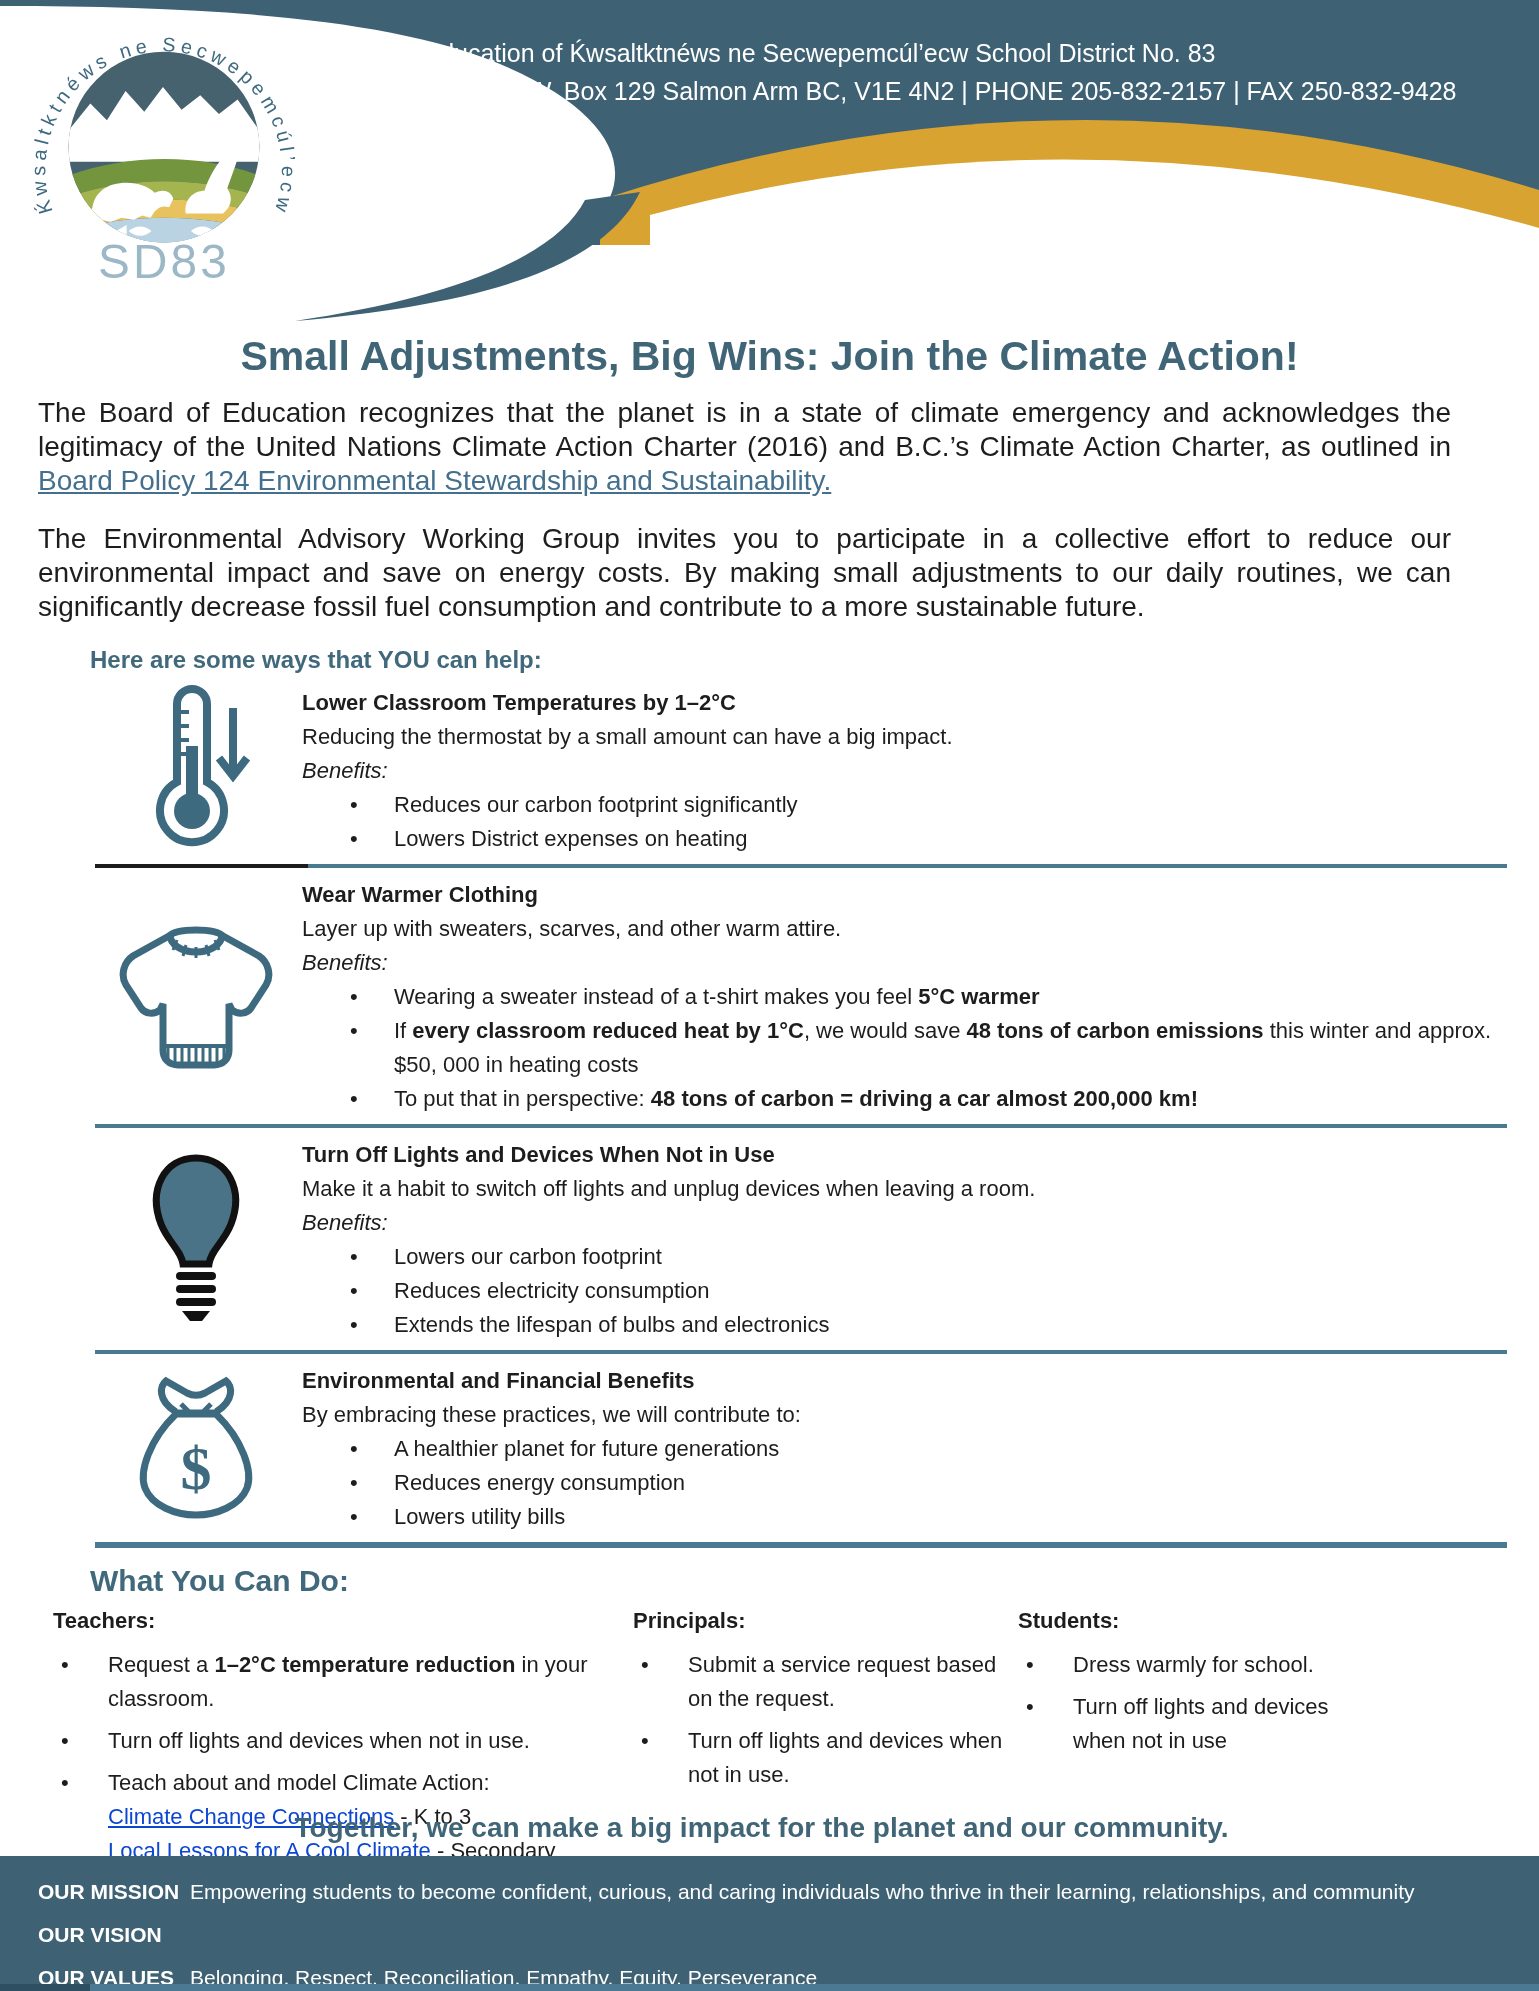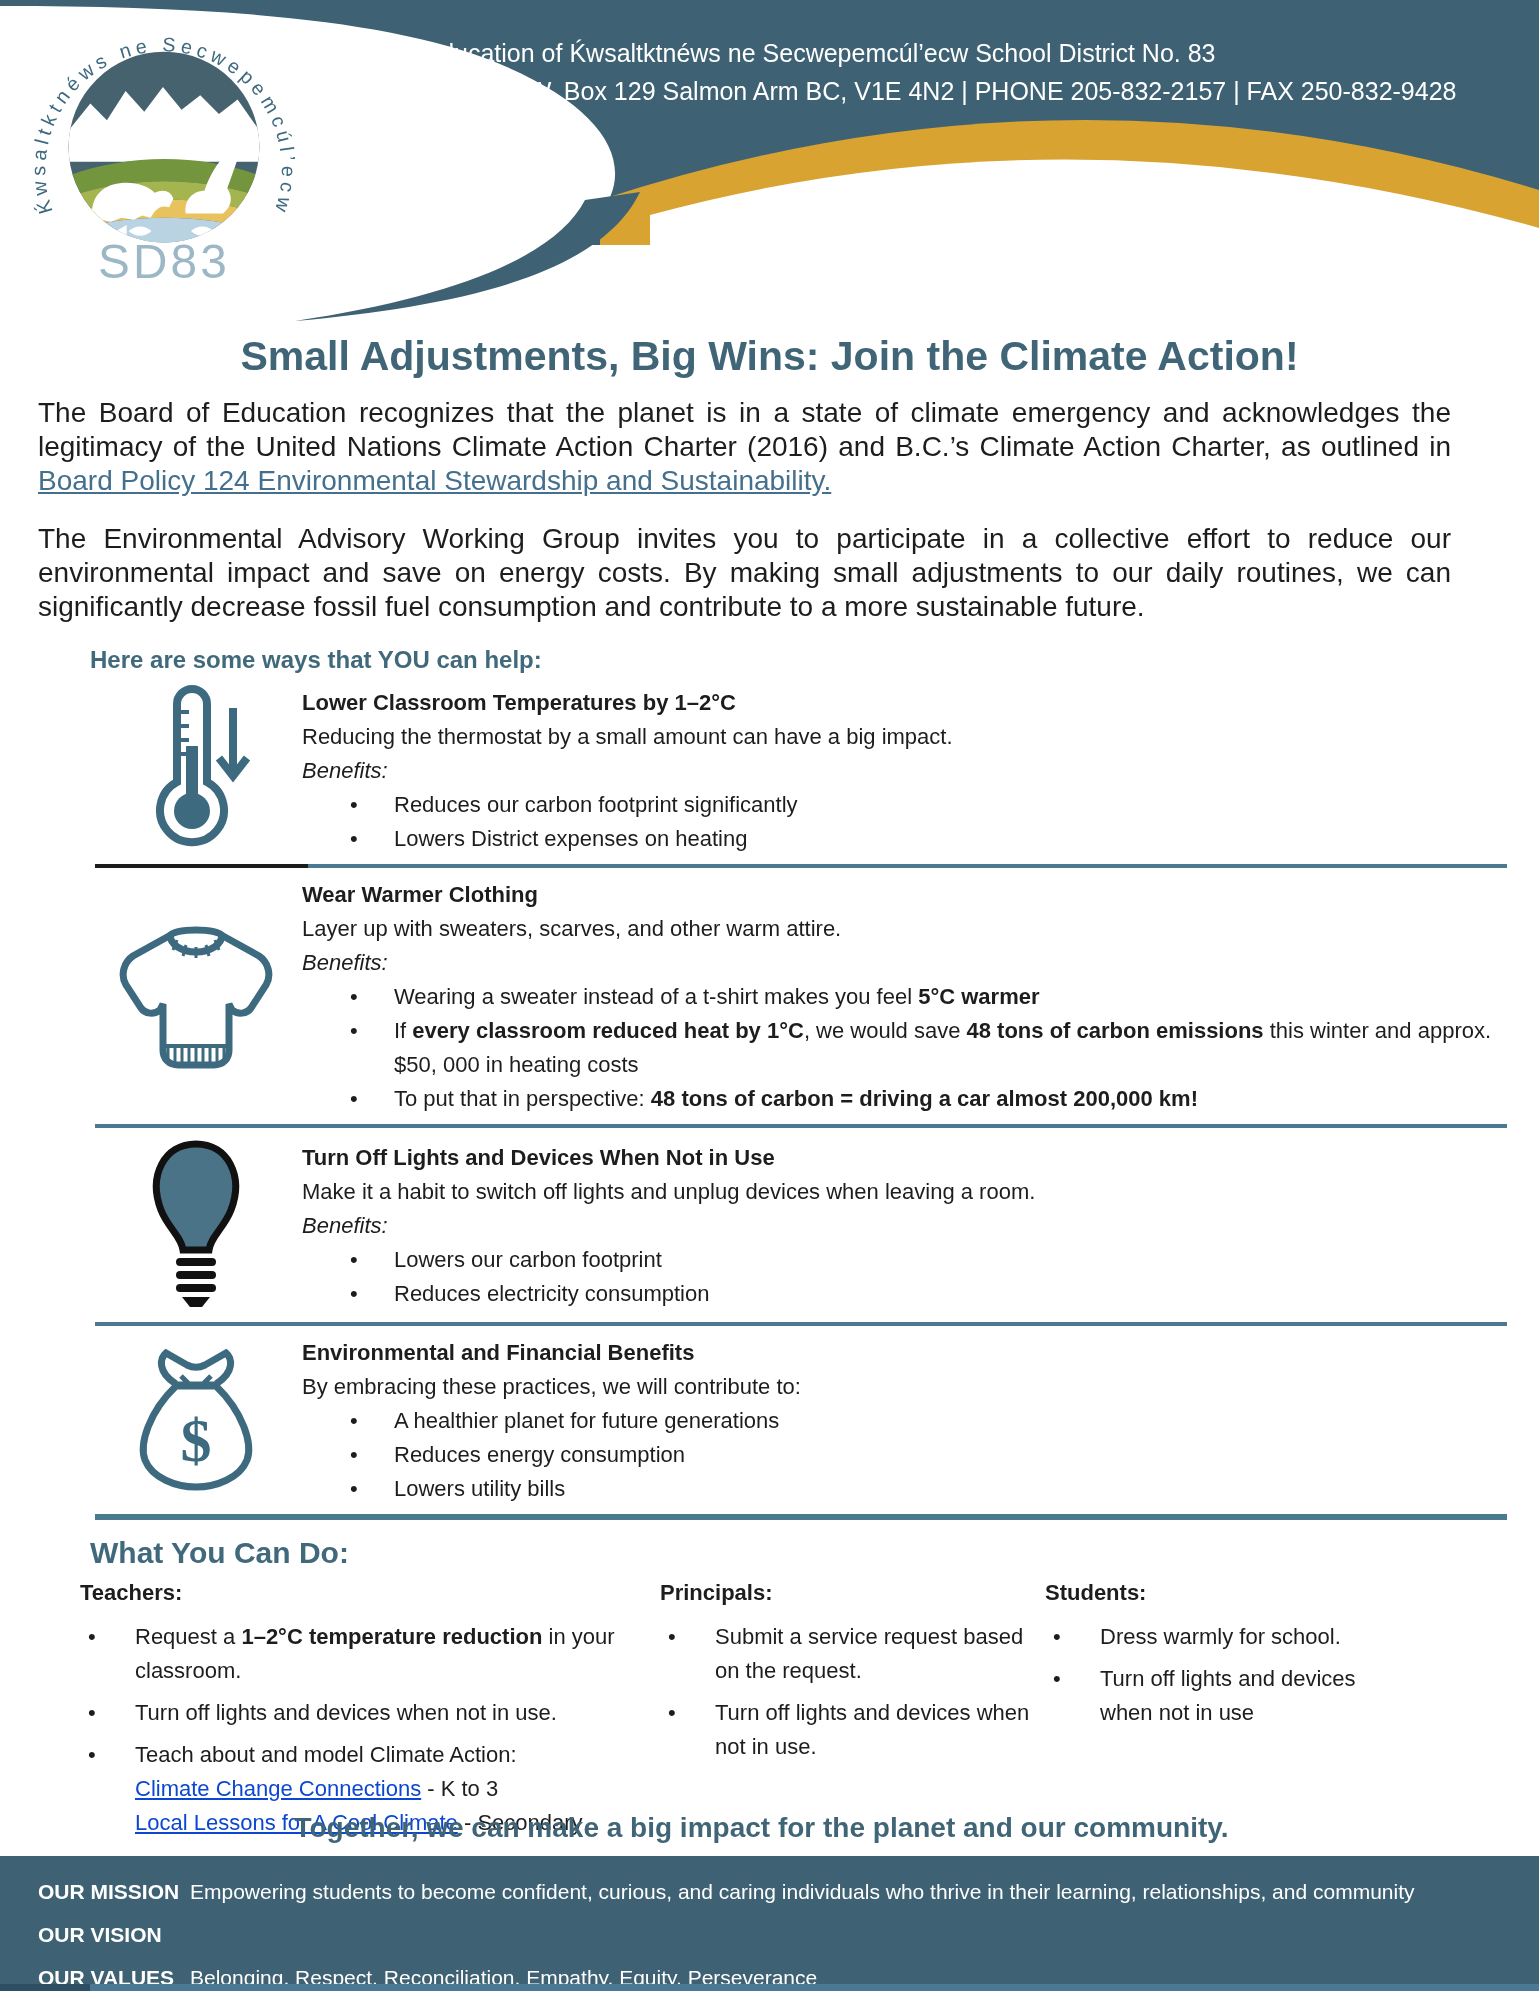--- a/index.html
+++ b/index.html
@@ -21,21 +21,21 @@
   .content{flex:1;font-size:22px;line-height:34px;padding-top:2px;}
   .sec-title{font-weight:bold;}
   .benefits{font-style:italic;}
   .bullet{position:relative;padding-left:92px;}
   .bullet::before{content:"\2022";position:absolute;left:48px;}
   .divider{height:4px;margin:0 32px 0 95px;background:#4a7a90;}
   .divider.black-teal{background:linear-gradient(90deg,#1c1c1c 0,#1c1c1c 213px,#4a7a90 213px);}
   .divider.teal-thick{height:6px;}
   
   h2.wycd{margin:16px 90px 6px;font-size:30px;color:#41697c;font-weight:bold;}
-  .columns{display:grid;grid-template-columns:580px 385px 340px;padding-left:80px;
+  .columns{display:grid;grid-template-columns:580px 385px 340px;padding-left:53px;
            font-size:22px;line-height:34px;}
   .col-title{font-weight:bold;margin-bottom:10px;}
   .cbullet{position:relative;padding-left:55px;margin-bottom:8px;}
   .cbullet::before{content:"\2022";position:absolute;left:8px;}
   .lnk{cursor:pointer;}
   .lnk-teal{color:#44708e;text-decoration:underline;}
   .lnk-blue{color:#0b47d1;text-decoration:underline;}
   
   .tagline{position:absolute;left:0;right:16px;top:1812px;text-align:center;font-weight:bold;
            font-size:28px;color:#3f6577;}
@@ -161,20 +161,21 @@
             <rect x="38" y="148" width="40" height="8" rx="4" fill="#111111"></rect>
             <path d="M44,161 L72,161 L64,171 L52,171 Z" fill="#111111"></path>
           </svg>
         </div>
         <div class="content">
           <div class="sec-title">Turn Off Lights and Devices When Not in Use</div>
           <div class="sec-body">Make it a habit to switch off lights and unplug devices when leaving a room.</div>
           <div class="benefits">Benefits:</div>
           <div class="bullet"><span>Lowers our carbon footprint</span></div>
           <div class="bullet"><span>Reduces electricity consumption</span></div>
+          <div class="bullet"><span>Extends the lifespan of bulbs and electronics</span></div>
         </div>
       </div>
       <div class="divider teal"></div>
       <div class="section">
         <div class="icon-cell">
           <svg width="134" height="148" viewBox="0 0 134 148">
             <path d="M47,38 C28,26 31,12 37,7 L58,19 C64,22 70,22 76,19 L97,7 C103,12 106,26 87,38" fill="none" stroke="#3e6a80" stroke-width="7"></path>
             <path d="M47,38 L87,38 M52,30 l8,8 M74,38 l8,-8" stroke="#3e6a80" stroke-width="5"></path>
             <path d="M47,40 C20,66 10,98 16,114 C23,132 47,141 67,141 C87,141 111,132 118,114 C124,98 114,66 87,40 Z" fill="none" stroke="#3e6a80" stroke-width="7"></path>
             <text x="67" y="115" text-anchor="middle" font-family="Liberation Serif, serif" font-weight="bold" font-size="62" fill="#3e6a80">$</text>

